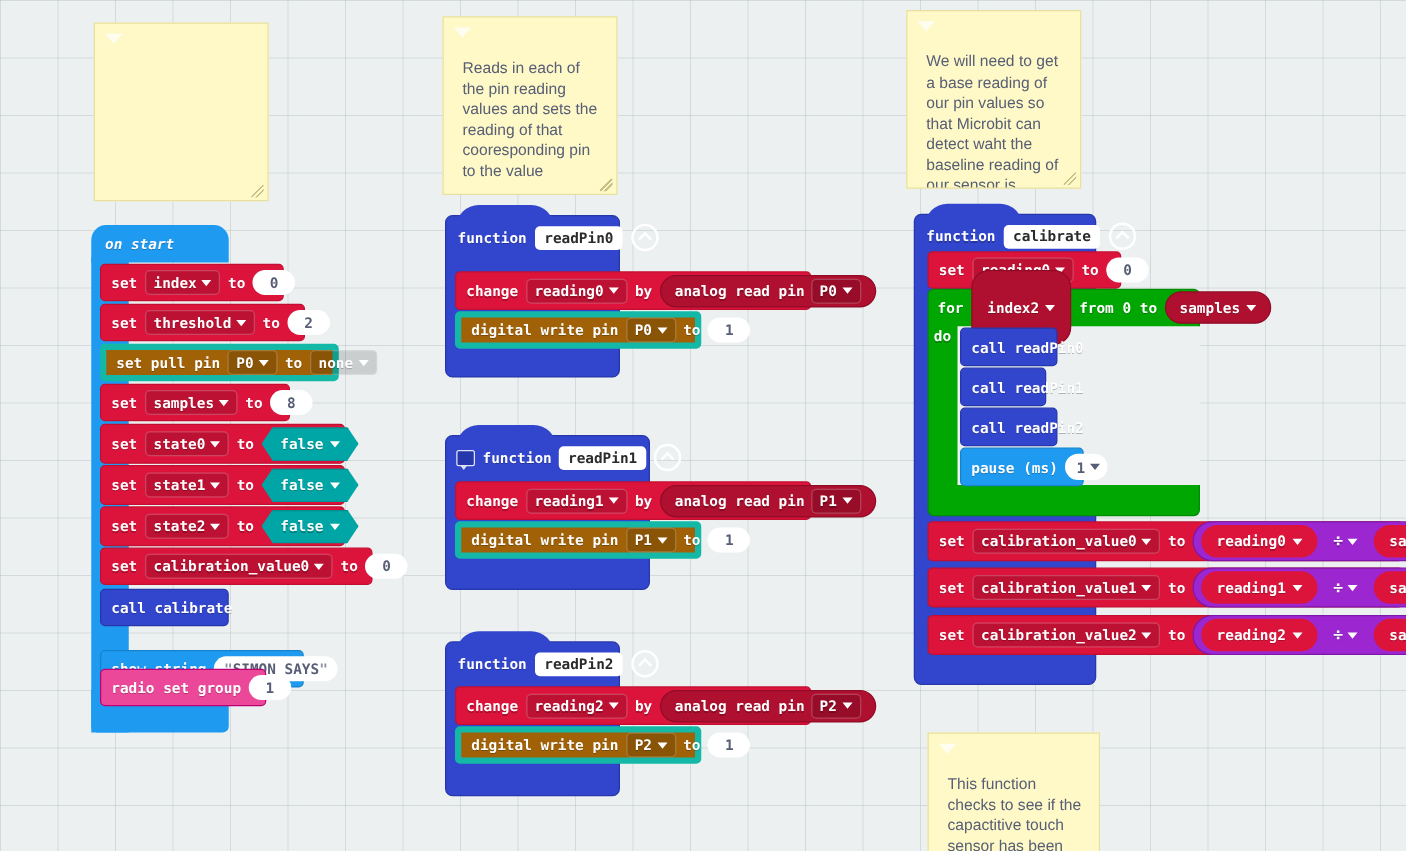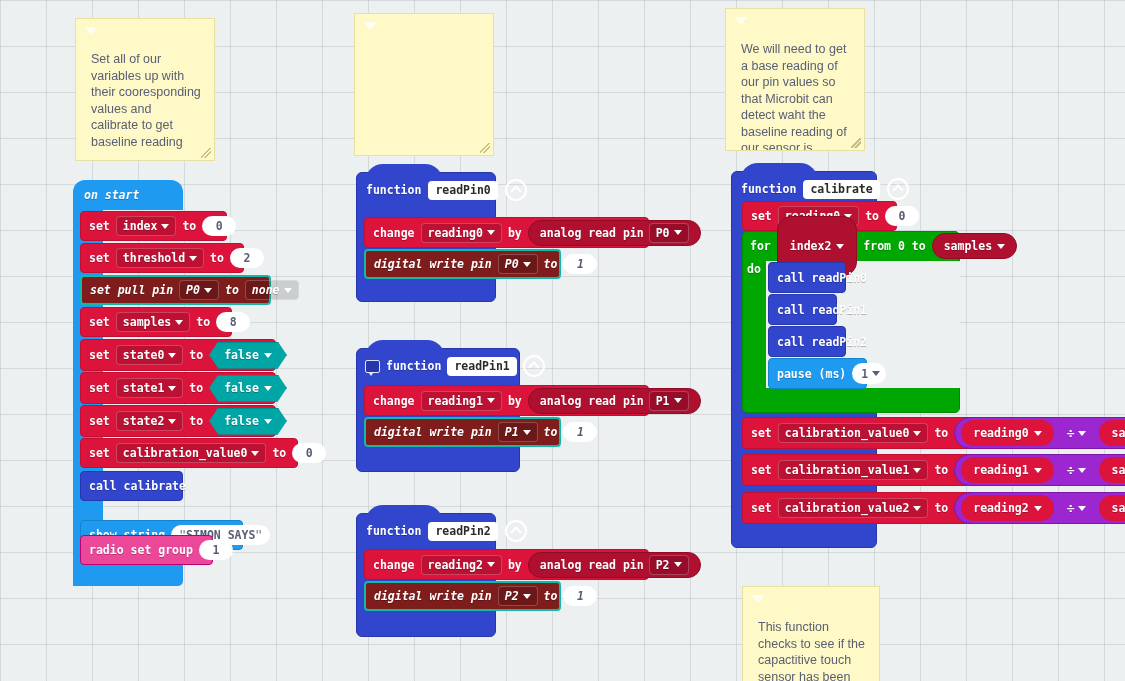--- a/index.html
+++ b/index.html
@@ -45,21 +45,21 @@
   .stackblk{
     position:absolute;box-sizing:border-box;
     display:flex;align-items:center;
     height:30px;border-radius:4px;
     color:#fff;font-size:11.5px;font-weight:bold;
     padding:0 8px;gap:6px;white-space:nowrap;
     text-shadow:0 1px 0 rgba(0,0,0,.25);
   }
   
   .c-variables{background:#dc143c;border:1px solid #c20f31;}
-  .c-pins{background:#7f1d1d;border:2px solid #14b8a6;font-style:italic;}
+  .c-pins{background:#a16207;border:5px solid #14b8a6;}
   .c-basic{background:#1e9bf0;border:1px solid #1483cc;}
   .c-functions{background:#3246cd;border:1px solid #2637ab;}
   .c-radio{background:#ec4899;border:1px solid #bc0074;}
 
   
   .dd{
     display:inline-flex;align-items:center;gap:4px;
     background:rgba(0,0,0,.14);
     border:1px solid rgba(255,255,255,.22);
     border-radius:4px;padding:2px 6px;color:#fff;
@@ -156,26 +156,26 @@
   }
   .hatblk{position:absolute;}
 </style>
 </head>
 <body>
 
 <div class="canvas">
 
   <div class="comment" style="left:75px;top:18px;width:140px;height:143px;">
     <div class="cmt-arrow"></div>
-    <div class="cmt-text">Set all of our variables up with their cooresponding values and calibrate to get baseline reading</div>
     <div class="cmt-resize"></div>
   </div>
 
   <div class="comment" style="left:354px;top:13px;width:140px;height:143px;">
     <div class="cmt-arrow"></div>
+    <div class="cmt-text">Reads in each of the pin reading values and sets the reading of that cooresponding pin to the value</div>
     <div class="cmt-resize"></div>
   </div>
 
   <div class="comment" style="left:725px;top:8px;width:140px;height:143px;">
     <div class="cmt-arrow"></div>
     <div class="cmt-text">We will need to get a base reading of our pin values so that Microbit can detect waht the baseline reading of our sensor is without being touched</div>
     <div class="cmt-resize"></div>
   </div>
 
   <div class="comment" style="left:742px;top:586px;width:138px;height:110px;">

